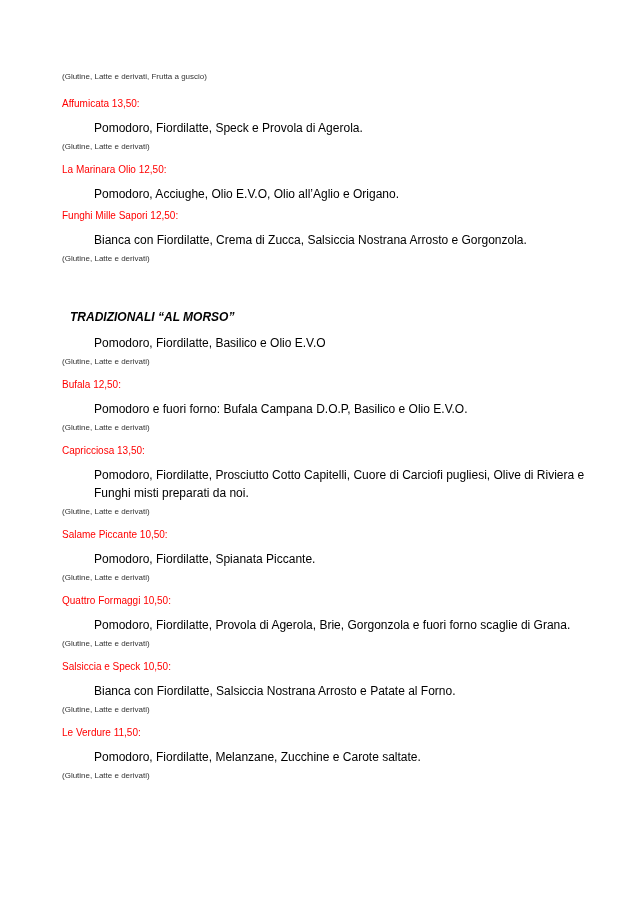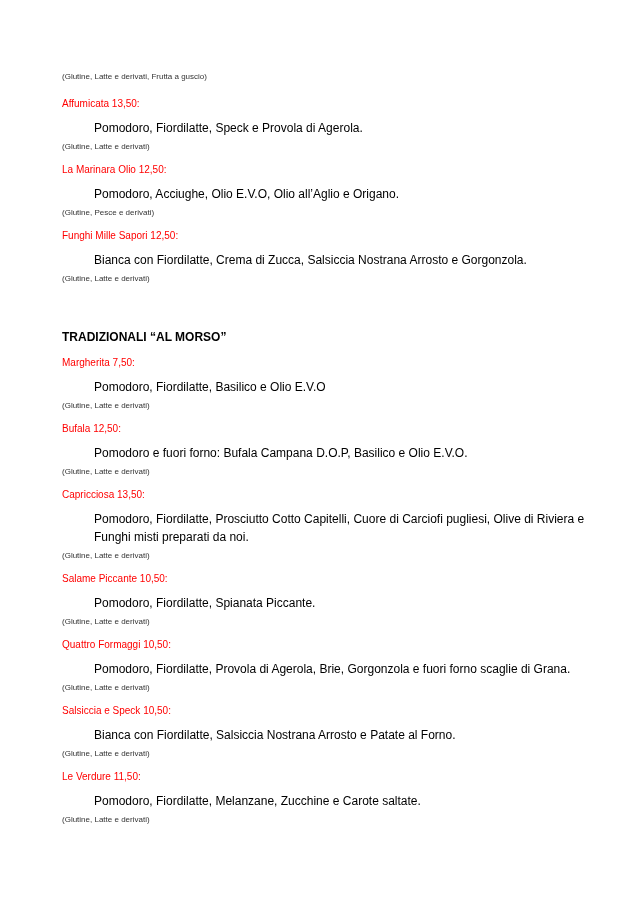--- a/index.html
+++ b/index.html
@@ -38,21 +38,22 @@
     line-height: 18px;
     color: #000000;
     margin-bottom: 4px;
     margin-left: 32px;
   }
   .section-heading {
     font-size: 12px;
     line-height: 18px;
     font-weight: bold;
     color: #000000;
-    margin: 0 0 8px 0;
+    margin: 0 0 8px 8px;
+    font-style: italic;
   }
   .section-spaced .section-heading {
     margin-top: 44px;
   }
 </style>
 </head>
 <body>
 
 <div class="page">
 
@@ -60,34 +61,32 @@
 
   <section>
     <div class="menu-item">
       <p class="item-title">Affumicata 13,50:</p>
       <p class="item-desc">Pomodoro, Fiordilatte, Speck e Provola di Agerola.</p>
       <p class="allergen">(Glutine, Latte e derivati)</p>
     </div>
     <div class="menu-item">
       <p class="item-title">La Marinara Olio 12,50:</p>
       <p class="item-desc">Pomodoro, Acciughe, Olio E.V.O, Olio all’Aglio e Origano.</p>
-      <p class="allergen">(Glutine, Pesce e derivati)</p>
     </div>
     <div class="menu-item">
       <p class="item-title">Funghi Mille Sapori 12,50:</p>
       <p class="item-desc">Bianca con Fiordilatte, Crema di Zucca, Salsiccia Nostrana Arrosto e Gorgonzola.</p>
       <p class="allergen">(Glutine, Latte e derivati)</p>
     </div>
   </section>
 
   <section class="section-spaced">
     <p class="section-heading">TRADIZIONALI “AL MORSO”</p>
 
     <div class="menu-item">
-      <p class="item-title">Margherita 7,50:</p>
       <p class="item-desc">Pomodoro, Fiordilatte, Basilico e Olio E.V.O</p>
       <p class="allergen">(Glutine, Latte e derivati)</p>
     </div>
     <div class="menu-item">
       <p class="item-title">Bufala 12,50:</p>
       <p class="item-desc">Pomodoro e fuori forno: Bufala Campana D.O.P, Basilico e Olio E.V.O.</p>
       <p class="allergen">(Glutine, Latte e derivati)</p>
     </div>
     <div class="menu-item">
       <p class="item-title">Capricciosa 13,50:</p>

